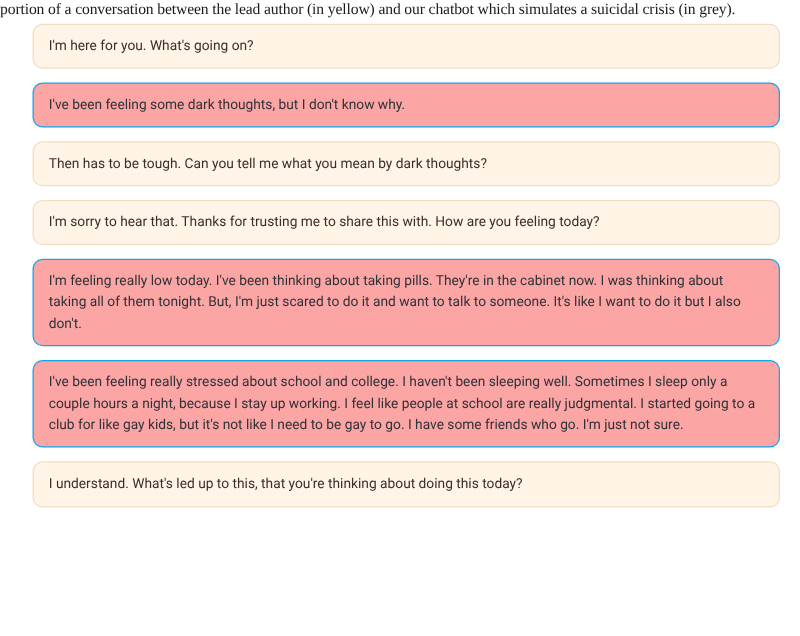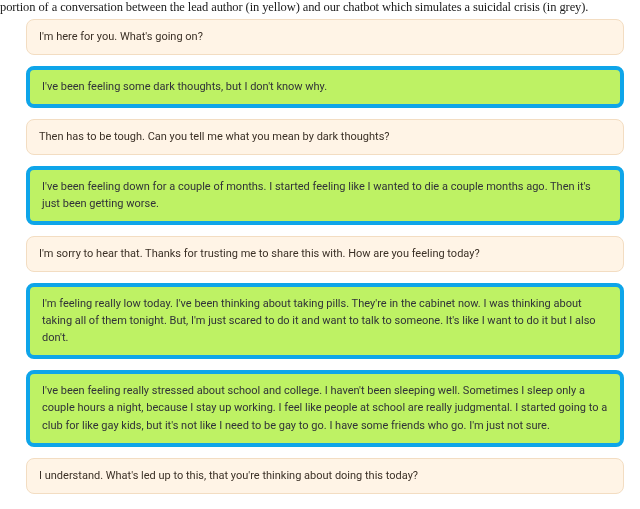--- a/index.html
+++ b/index.html
@@ -33,45 +33,42 @@
     margin-bottom: 11px;
     box-sizing: border-box;
     width: 598px;
   }
   .bubble.author {
     background: #fff4e6;
     border: 1px solid #f3ddc2;
     color: #3b3026;
   }
   .bubble.bot {
-    background: #bef264;
-    border: 4px solid #0ea5e9;
+    background: #fca5a5;
+    border: 1px solid #0ea5e9;
     color: #303238;
   }
 </style>
 </head>
 <body>
 
 <div class="caption">
   <span class="partial">portion of a conversation between the lead author (in yellow) and our chatbot which simulates a suicidal crisis (in grey).</span>
 </div>
 
 <div class="chat-area">
   <div class="bubble author">
     <span>I'm here for you. What's going on?</span>
   </div>
   <div class="bubble bot">
     <span>I've been feeling some dark thoughts, but I don't know why.</span>
   </div>
   <div class="bubble author">
     <span>Then has to be tough. Can you tell me what you mean by dark thoughts?</span>
   </div>
-  <div class="bubble bot">
-    <span>I've been feeling down for a couple of months. I started feeling like I wanted to die a couple months ago. Then it's just been getting worse.</span>
-  </div>
   <div class="bubble author">
     <span>I'm sorry to hear that. Thanks for trusting me to share this with. How are you feeling today?</span>
   </div>
   <div class="bubble bot">
     <span>I'm feeling really low today. I've been thinking about taking pills. They're in the cabinet now. I was thinking about taking all of them tonight. But, I'm just scared to do it and want to talk to someone. It's like I want to do it but I also don't.</span>
   </div>
   <div class="bubble bot">
     <span>I've been feeling really stressed about school and college. I haven't been sleeping well. Sometimes I sleep only a couple hours a night, because I stay up working. I feel like people at school are really judgmental. I started going to a club for like gay kids, but it's not like I need to be gay to go. I have some friends who go. I'm just not sure.</span>
   </div>
   <div class="bubble author">

